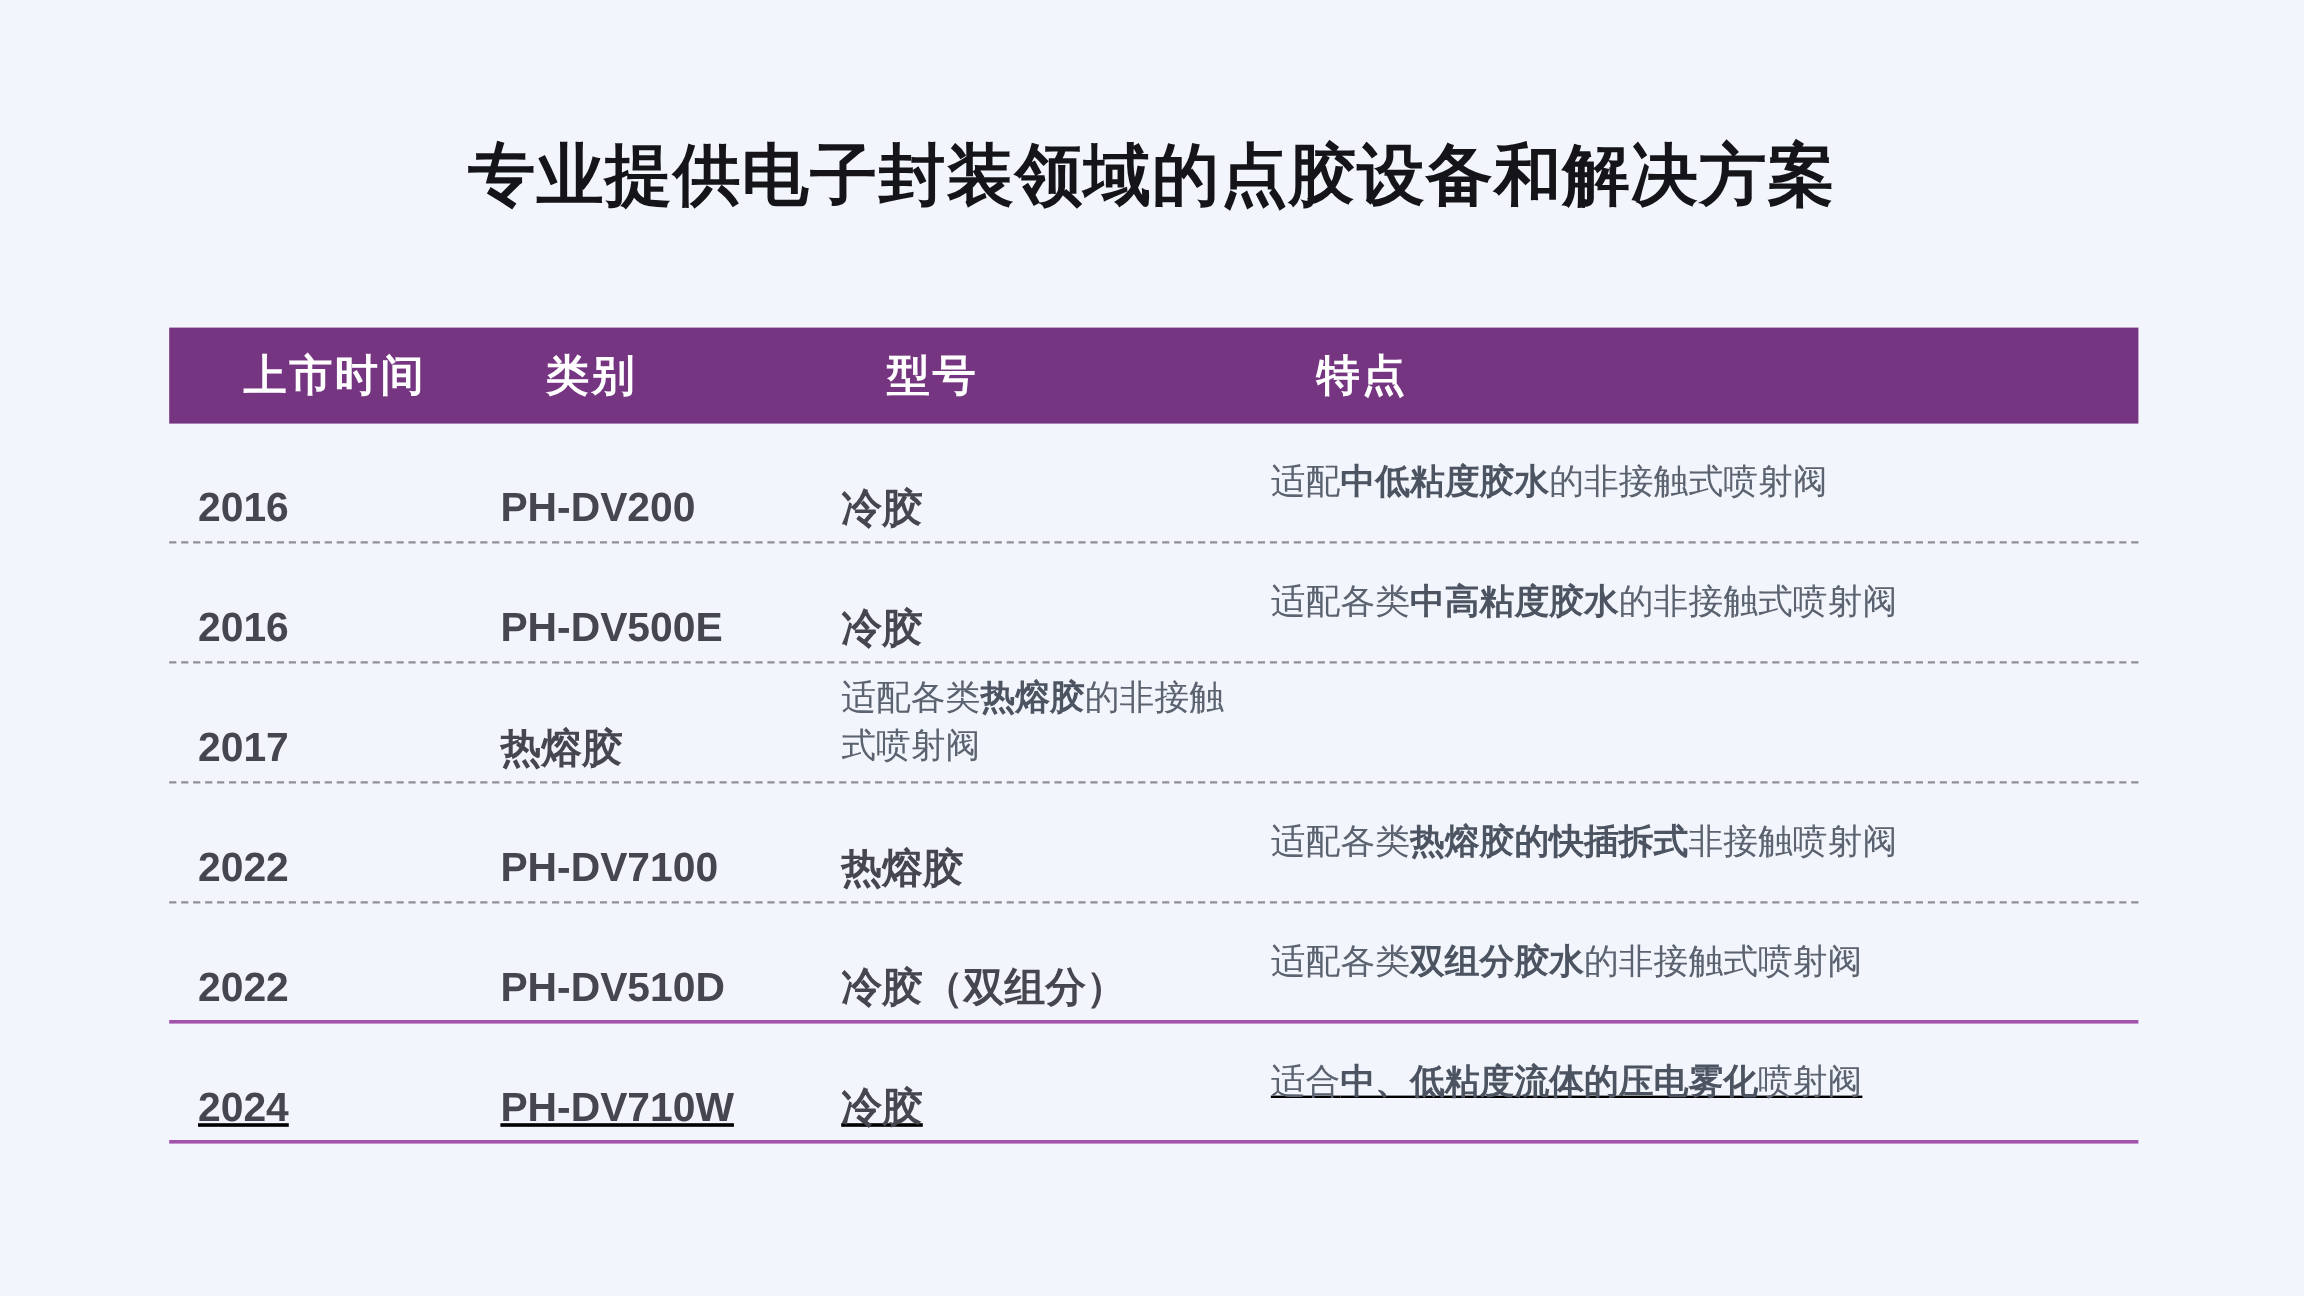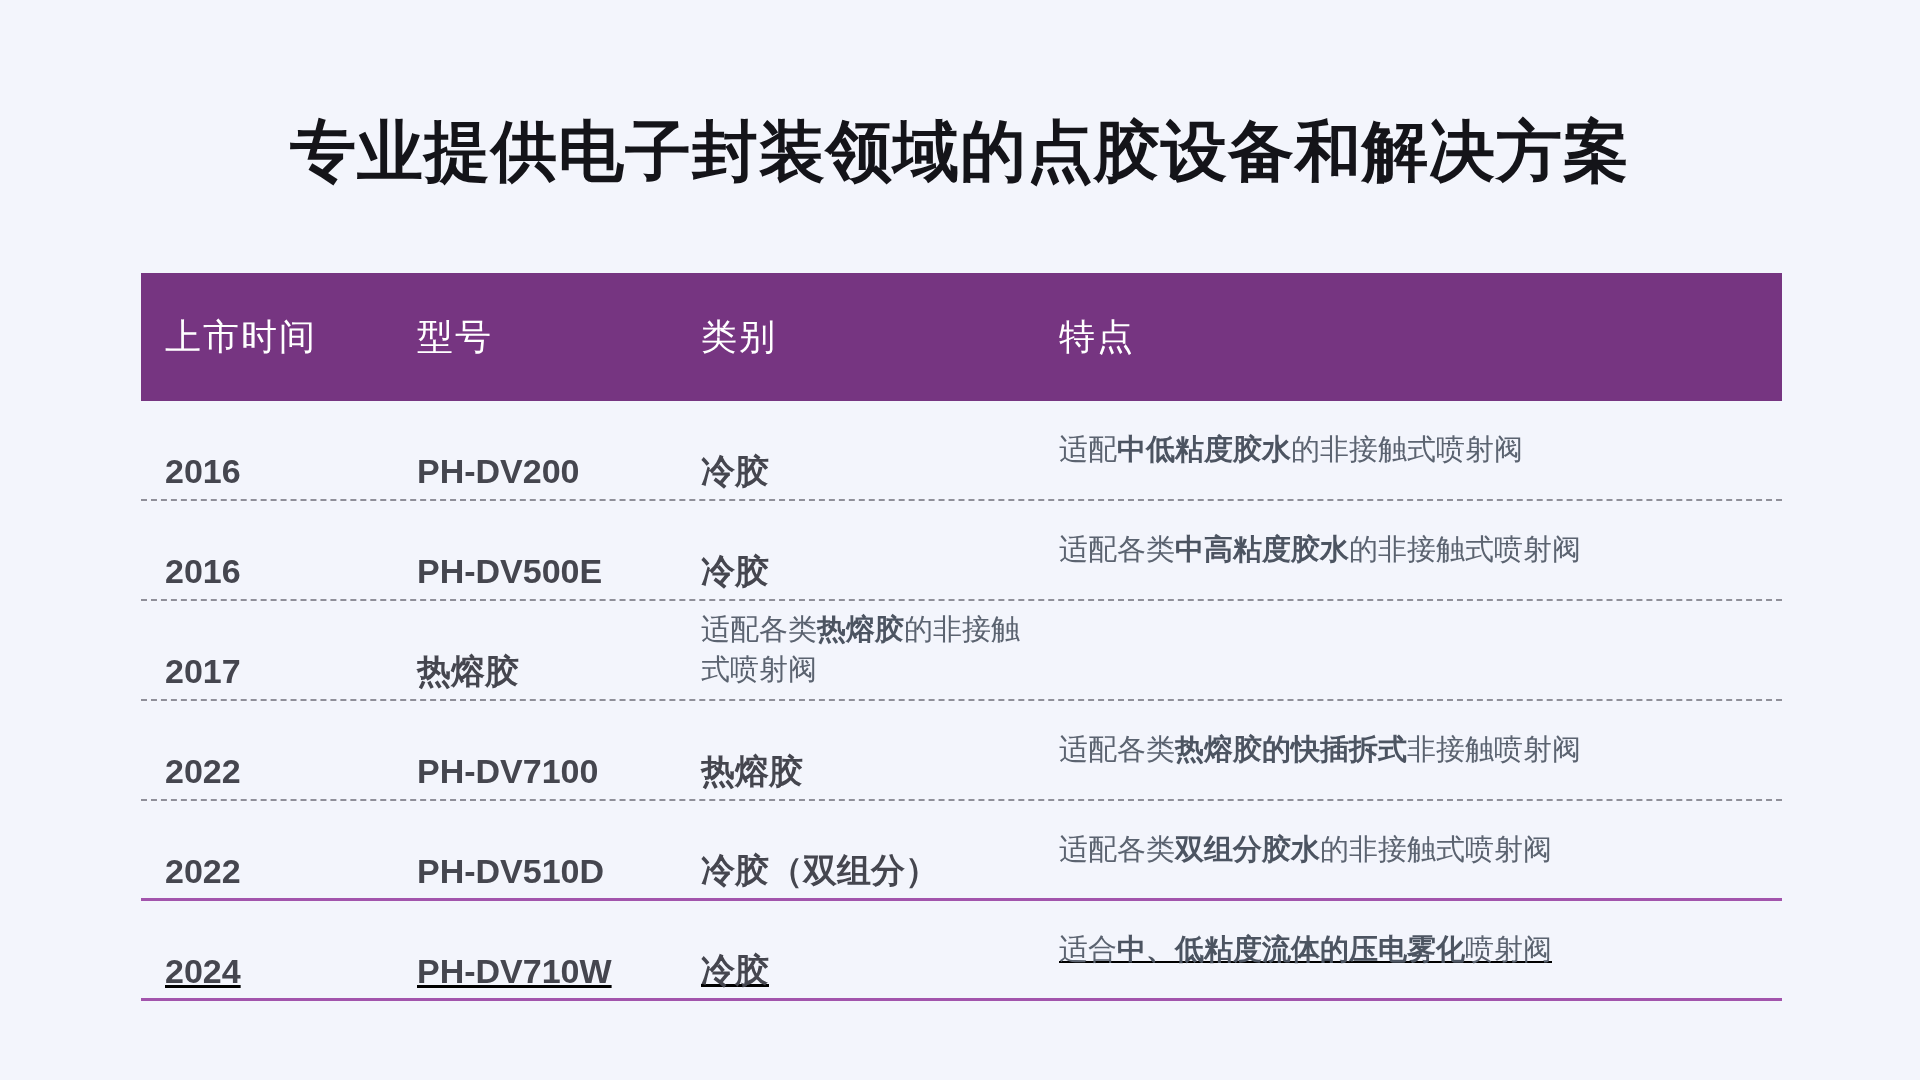--- a/index.html
+++ b/index.html
@@ -9,41 +9,42 @@
     background: #F3F5FC;
     position: relative;
     overflow: hidden;
   }
   .page-title {
     position: absolute;
     top: 118px;
     left: 0;
     width: 1920px;
     text-align: center;
-    font-size: 66px;
+    font-size: 56px;
     font-weight: 900;
     color: #141419;
     letter-spacing: 1px;
     line-height: 1.0;
   }
   .product-table {
     position: absolute;
     left: 141px;
     top: 273px;
     width: 1641px;
   }
   .thead {
-    height: 128px;
+    height: 80px;
     display: grid;
     grid-template-columns: 252px 284px 358px 1fr;
     align-items: center;
     color: #FFFFFF;
     font-size: 36px;
-    font-weight: 400;
+    font-weight: 700;
     letter-spacing: 2px;
+    padding-left: 38px;
   }
   .thead .cell { padding-left: 24px; }
   .trow {
     height: 100px;
     display: grid;
     grid-template-columns: 252px 284px 358px 1fr;
     align-items: center;
     font-size: 34px;
   }
   .trow .cell { padding-left: 24px; }
@@ -65,22 +66,22 @@
   }
 </style>
 </head>
 <body style="background: rgb(243, 245, 252);">
 
 <div class="page-title">专业提供电子封装领域的点胶设备和解决方案</div>
 
 <div class="product-table">
   <div class="thead" style="background: rgb(118, 53, 129); color: rgb(255, 255, 255);">
     <div class="cell">上市时间</div>
+    <div class="cell">类别</div>
     <div class="cell">型号</div>
-    <div class="cell">类别</div>
     <div class="cell">特点</div>
   </div>
   <div id="table-body">
       <div class="trow sep-dashed">
         <div class="cell cell-year">2016</div>
         <div class="cell cell-model">PH-DV200</div>
         <div class="cell cell-category">冷胶</div>
         <div class="cell cell-feature"><span>适配</span><b>中低粘度胶水</b><span>的非接触式喷射阀</span></div>
       </div>
       <div class="trow sep-dashed">

